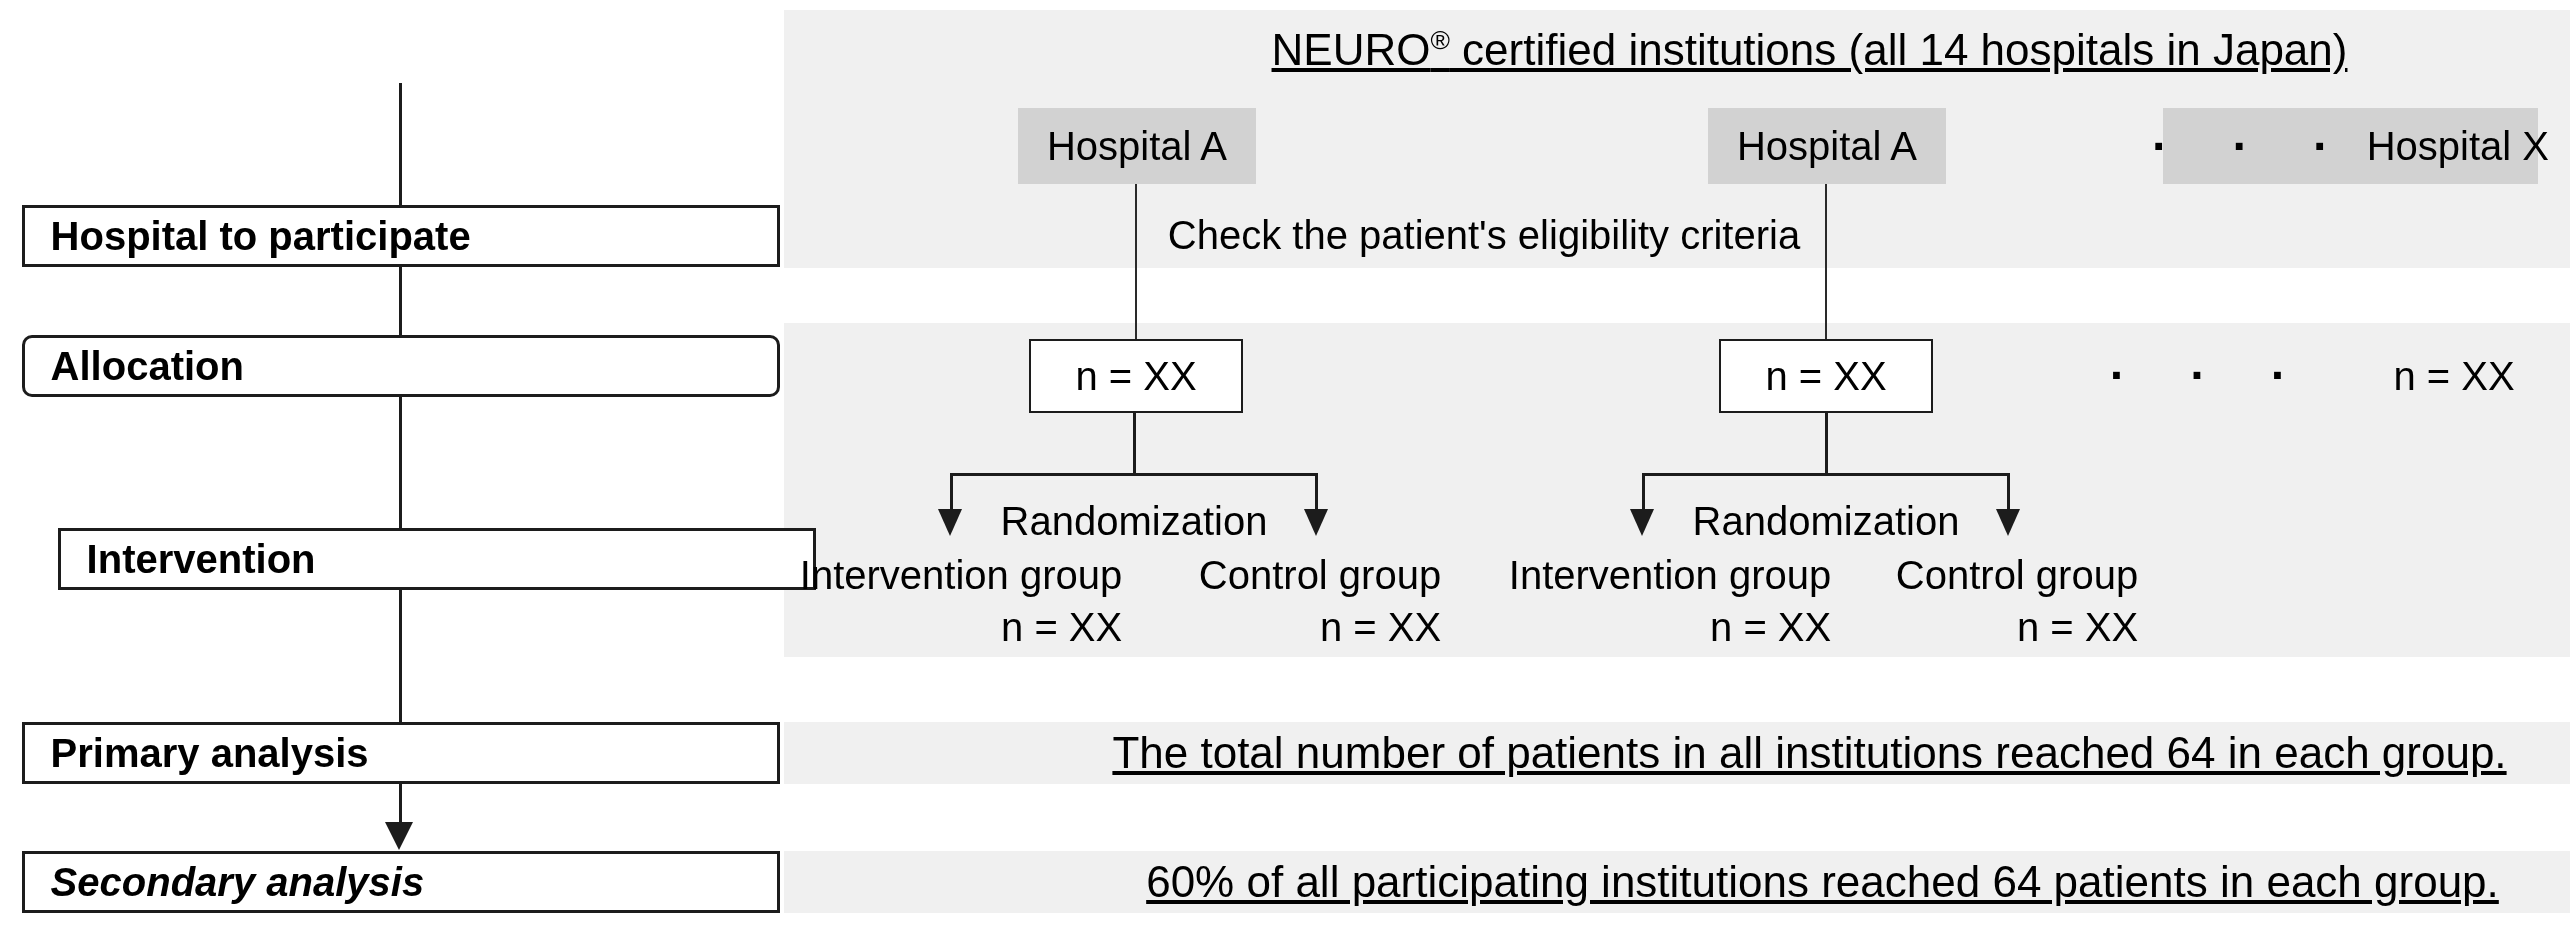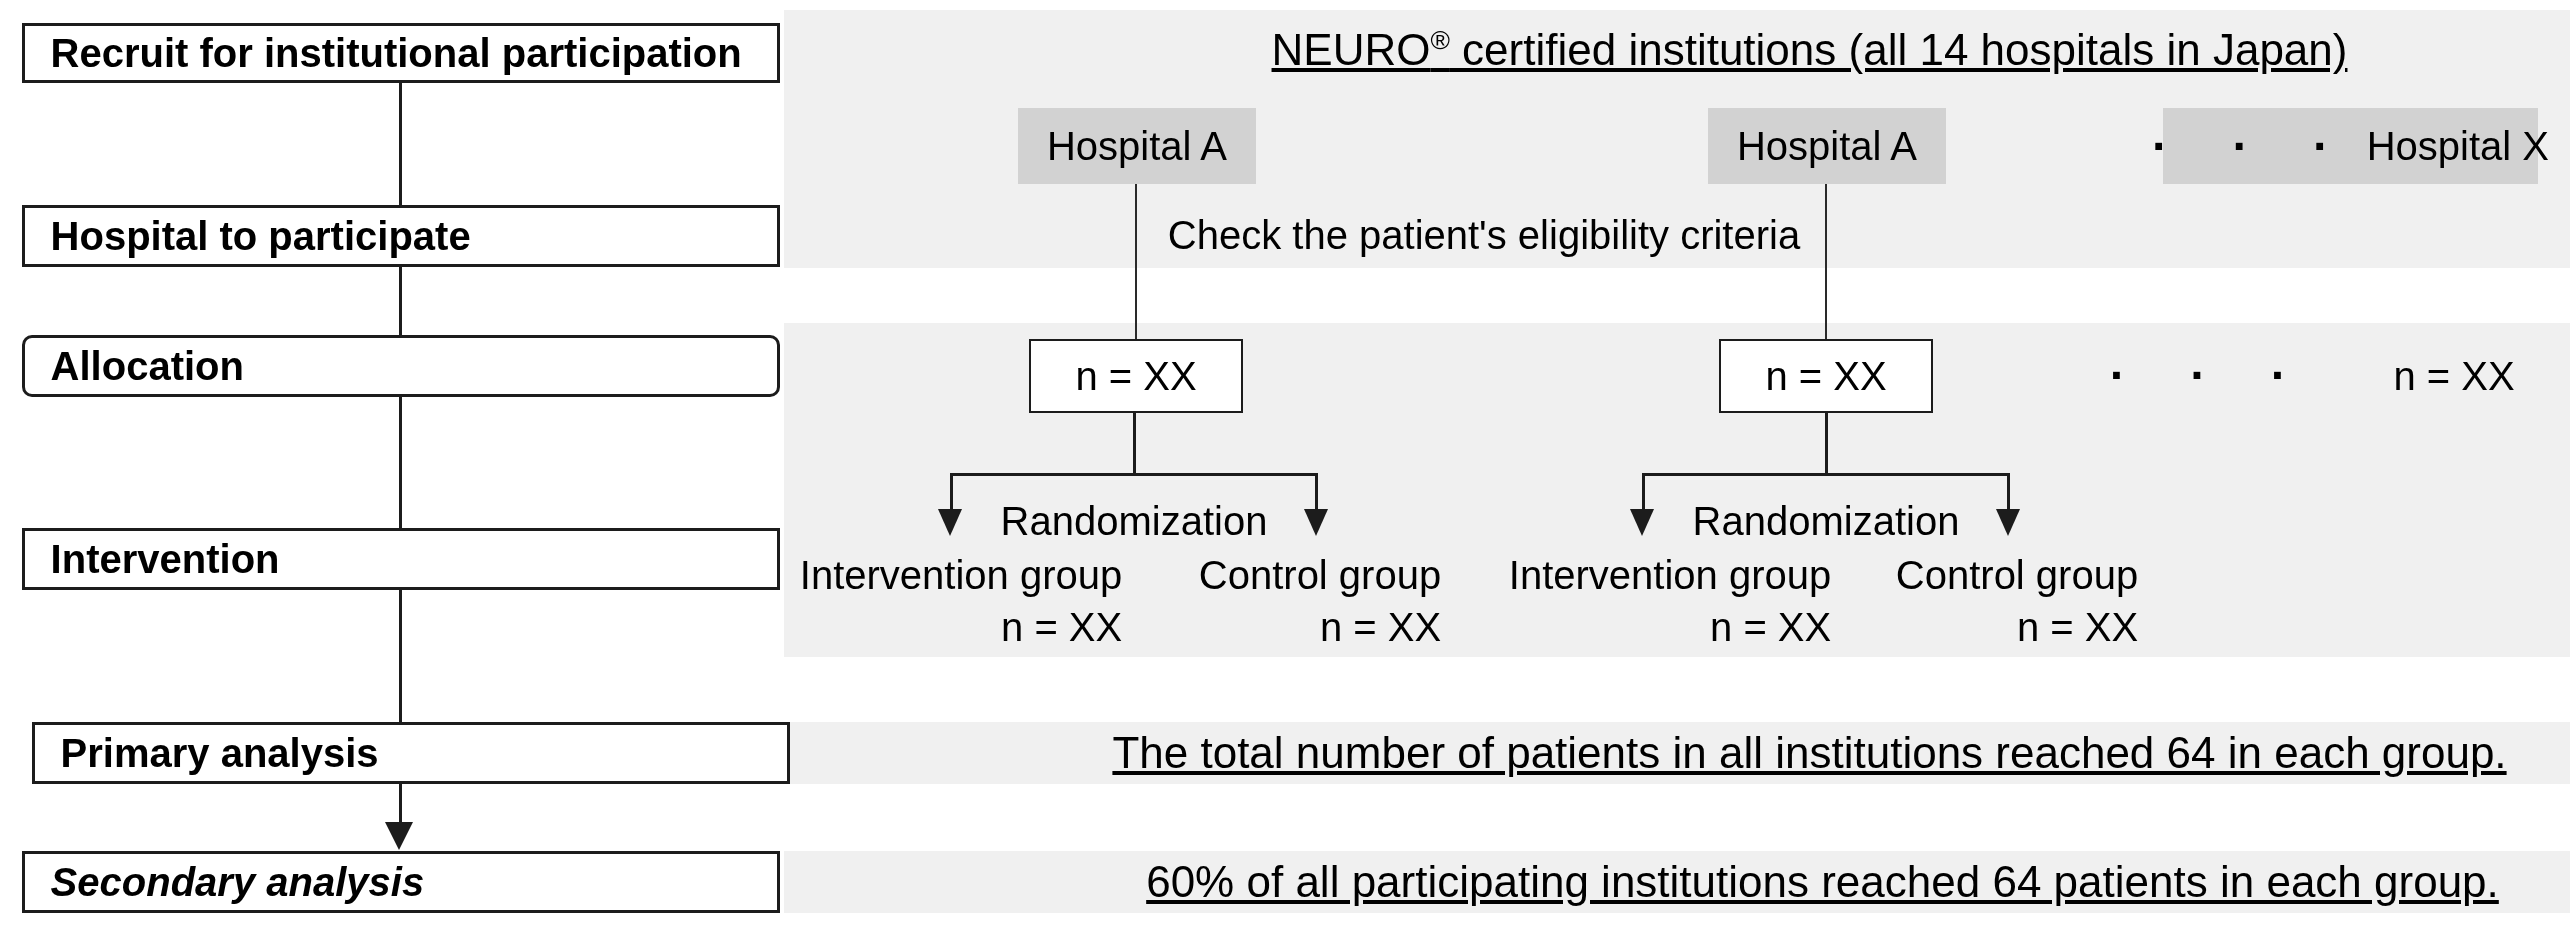--- a/index.html
+++ b/index.html
@@ -47,33 +47,30 @@
   <div class="band" style="top:722px;height:62px;"></div>
   <div class="band" style="top:851px;height:62px;"></div>
 
   <div class="vline" style="left:399px;top:83px;height:122px;"></div>
   <div class="vline" style="left:399px;top:267px;height:68px;"></div>
   <div class="vline" style="left:399px;top:396px;height:132px;"></div>
   <div class="vline" style="left:399px;top:590px;height:132px;"></div>
   <div class="vline" style="left:399px;top:783px;height:40px;"></div>
   <div class="arrowhead" style="left:385px;top:822px;"></div>
 
-  <div class="step-box" style="top:23px;height:60px;">
-    <span>Recruit for institutional participation</span>
-  </div>
   <div class="step-box" style="top:205px;height:62px;">
     <span>Hospital to participate</span>
   </div>
   <div class="step-box" style="top:335px;height:62px;border-radius:10px;">
     <span>Allocation</span>
   </div>
-  <div class="step-box" style="top:528px;height:62px;">
+  <div class="step-box" style="top:528px;height:62px;margin-left:36px;">
     <span>Intervention</span>
   </div>
-  <div class="step-box" style="top:722px;height:62px;margin-left:10px;">
+  <div class="step-box" style="top:722px;height:62px;">
     <span>Primary analysis</span>
   </div>
   <div class="step-box" style="top:851px;height:62px;font-style:italic;">
     <span>Secondary analysis</span>
   </div>
 
   <div class="band-text" style="top:27px;height:46px;line-height:46px;">
     <span>NEURO</span><sup class="reg">®</sup><span> certified institutions (all 14 hospitals in Japan)</span>
   </div>
 

